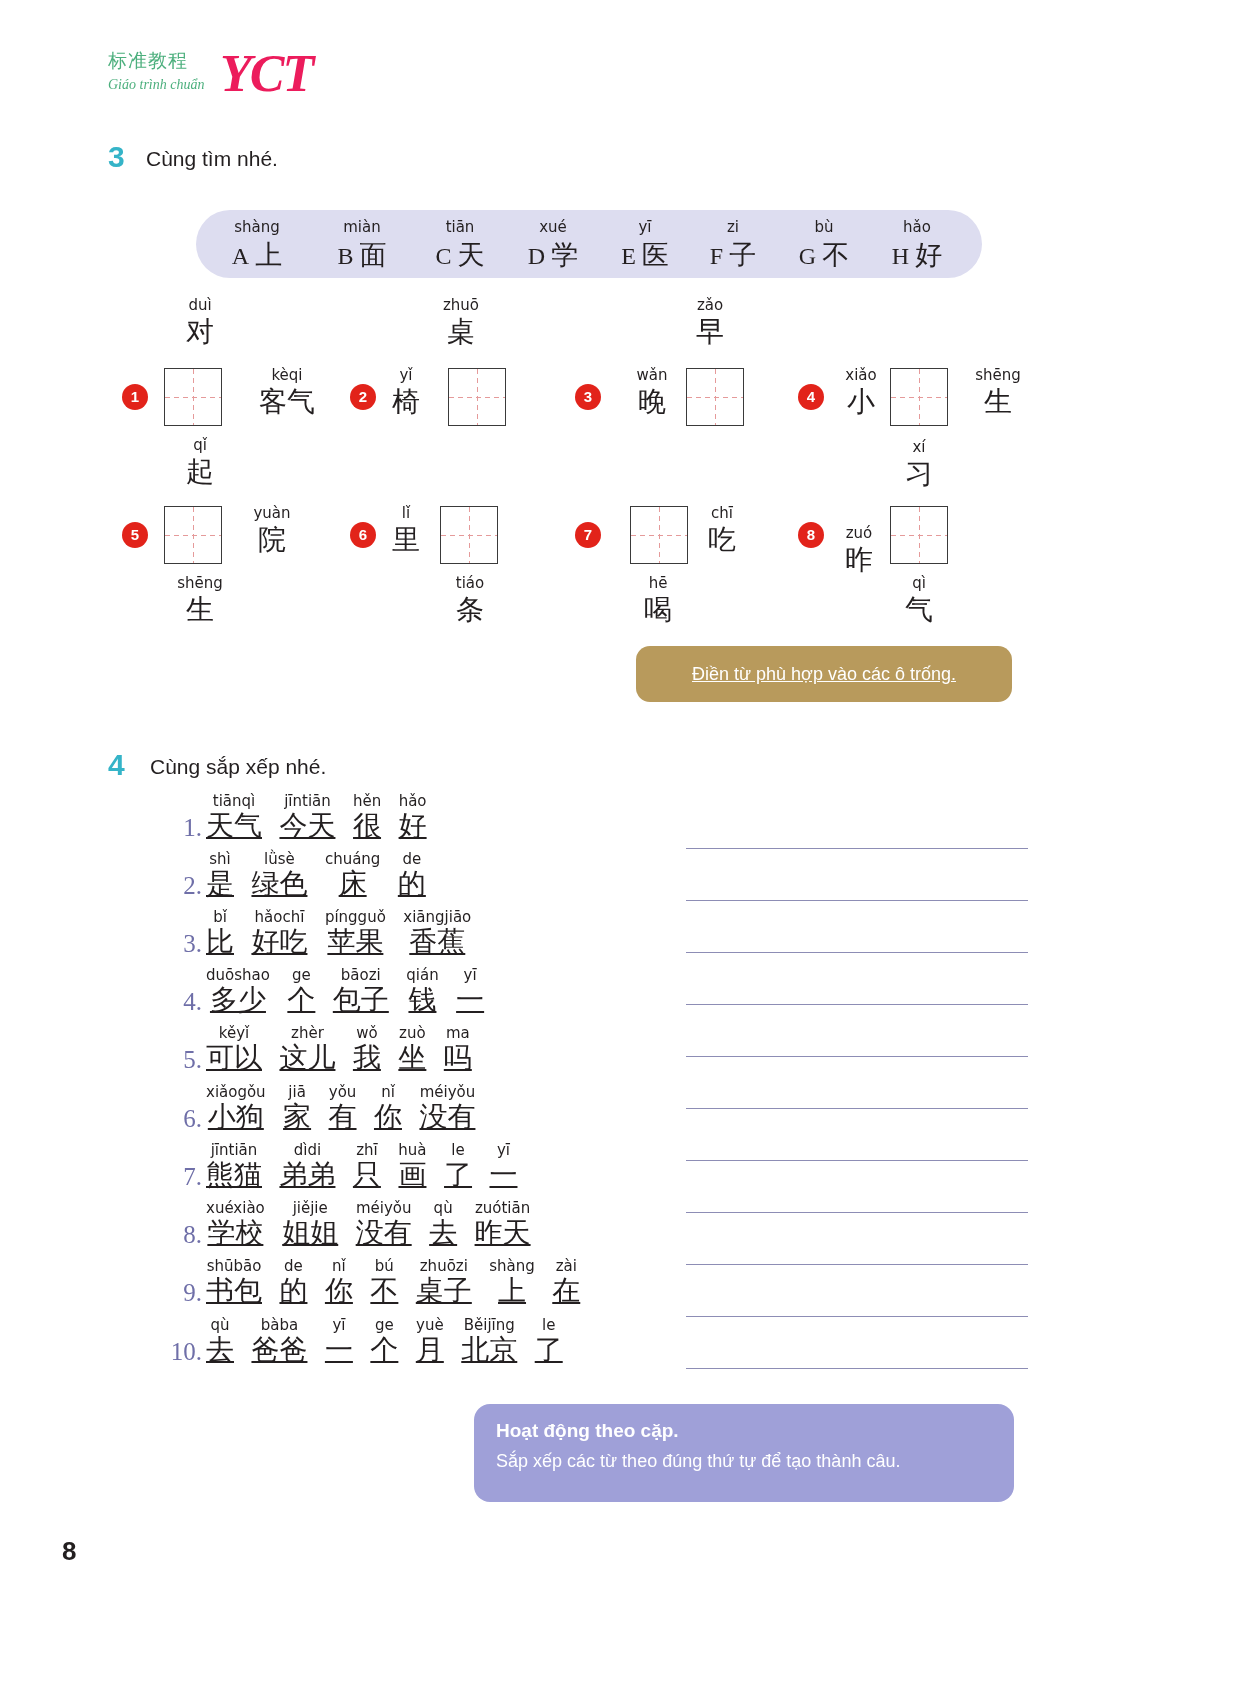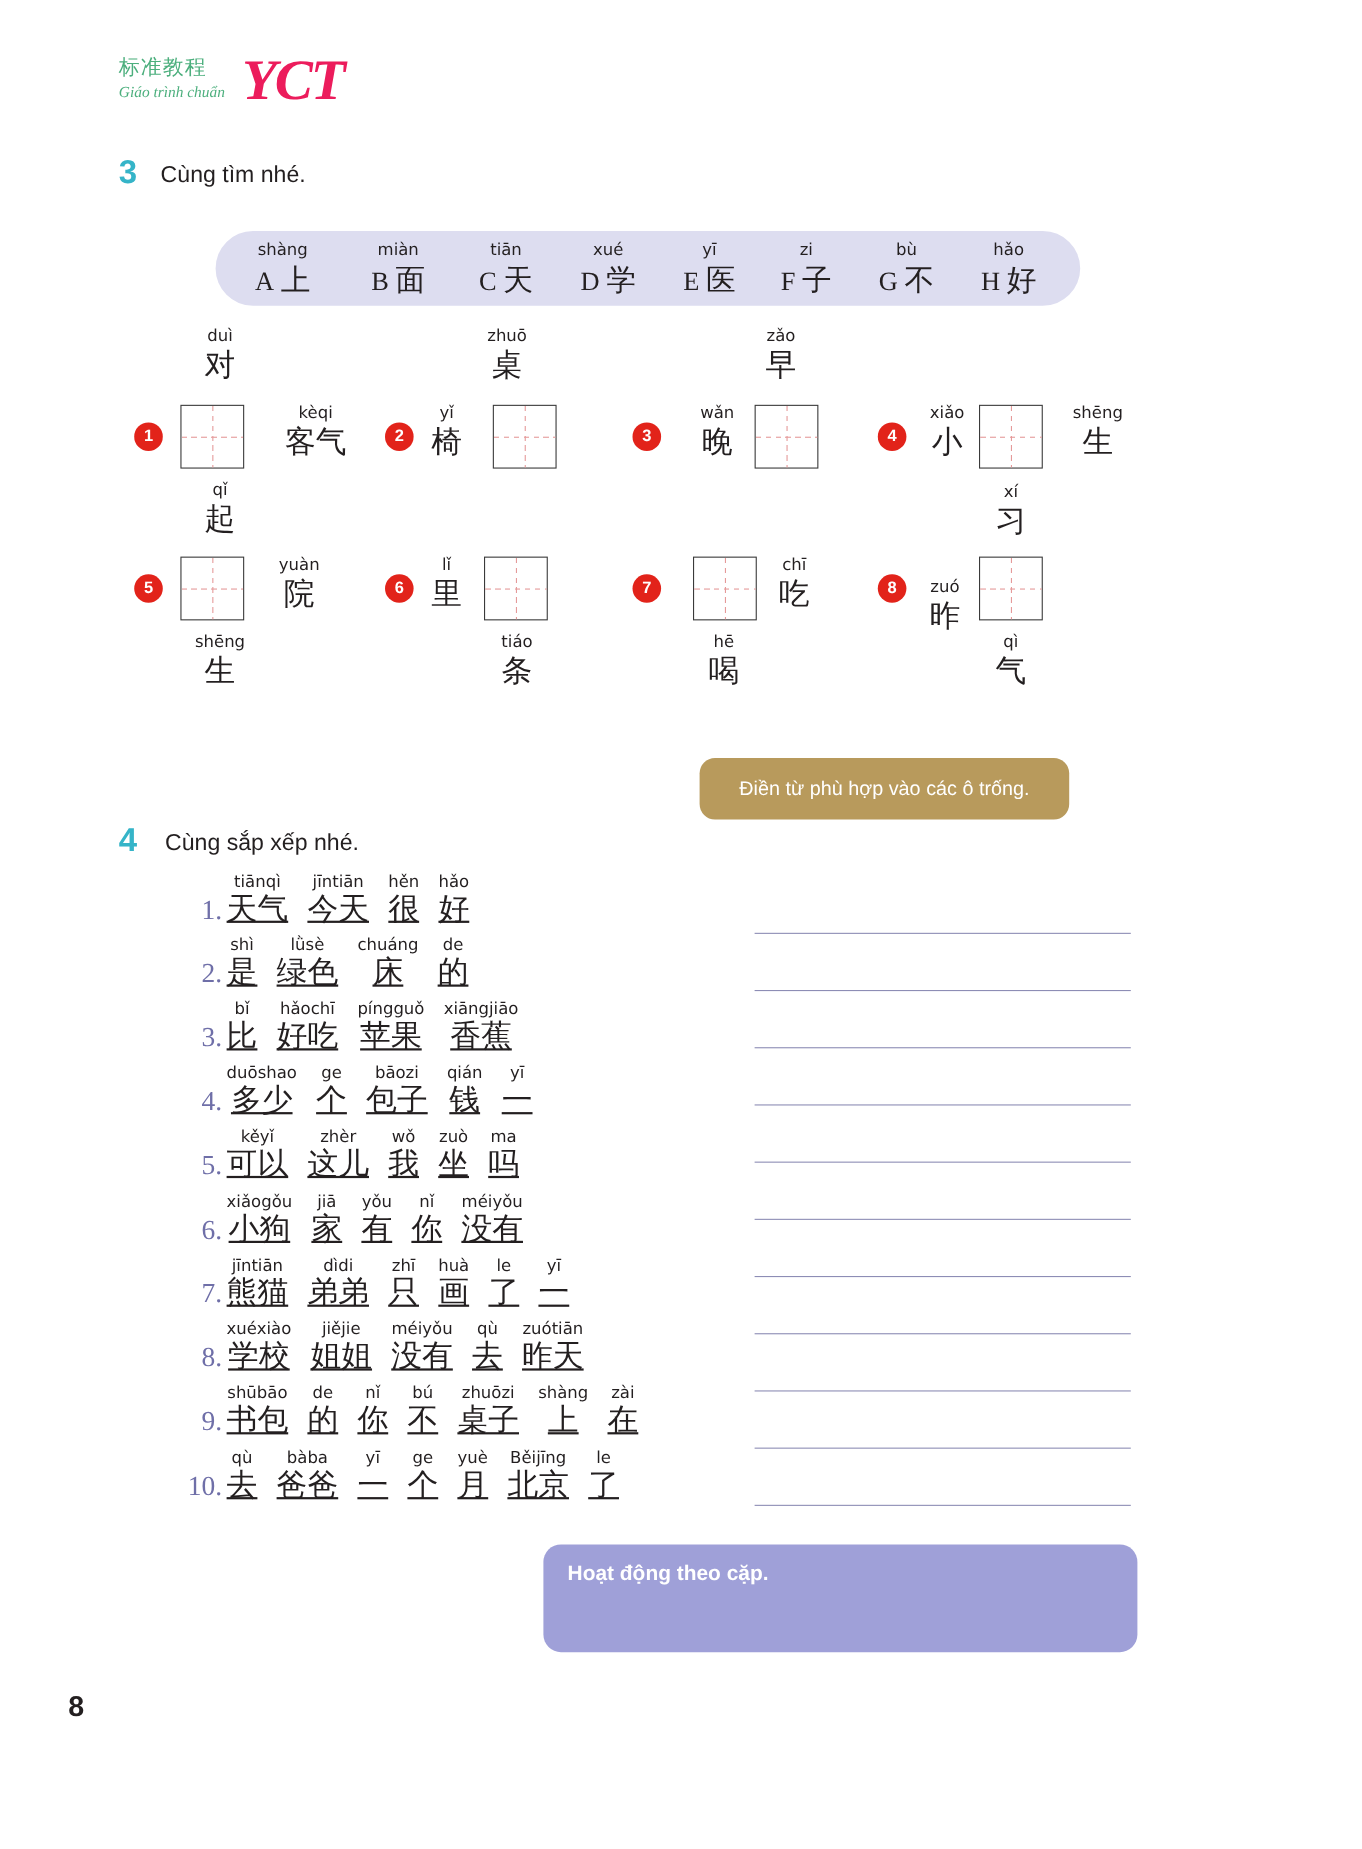--- a/index.html
+++ b/index.html
@@ -153,35 +153,36 @@
     font-family: "DejaVu Sans", sans-serif;
     color: #231f20;
     white-space: nowrap;
     line-height: 34px;
   }
 
   
   .tip-gold {
     position: absolute;
     left: 636px;
-    top: 689px;
-    width: 336px;
+    top: 646px;
+    width: 376px;
     height: 56px;
     background: #b89a5c;
     border-radius: 14px;
     color: #ffffff;
     font-size: 18px;
     display: flex;
     align-items: center;
     justify-content: center;
     font-family: "Liberation Sans", sans-serif;
+    text-decoration: underline;
   }
   .tip-purple {
     position: absolute;
-    left: 494px;
+    left: 474px;
     top: 1404px;
     width: 540px;
     height: 98px;
     background: #9fa0d8;
     border-radius: 16px;
     color: #ffffff;
     padding: 16px 22px;
     box-sizing: border-box;
     font-family: "Liberation Sans", sans-serif;
   }
@@ -512,15 +513,16 @@
 <div class="answer-line" style="top:1056px;"></div>
 <div class="answer-line" style="top:1108px;"></div>
 <div class="answer-line" style="top:1160px;"></div>
 <div class="answer-line" style="top:1212px;"></div>
 <div class="answer-line" style="top:1264px;"></div>
 <div class="answer-line" style="top:1316px;"></div>
 <div class="answer-line" style="top:1368px;"></div>
 
 <div class="tip-purple">
   <div class="t1">Hoạt động theo cặp.</div>
+  <div class="t2">Sắp xếp các từ theo đúng thứ tự để tạo thành câu.</div>
 </div>
 
 <div class="page-num">8</div>
 
 </body></html>

